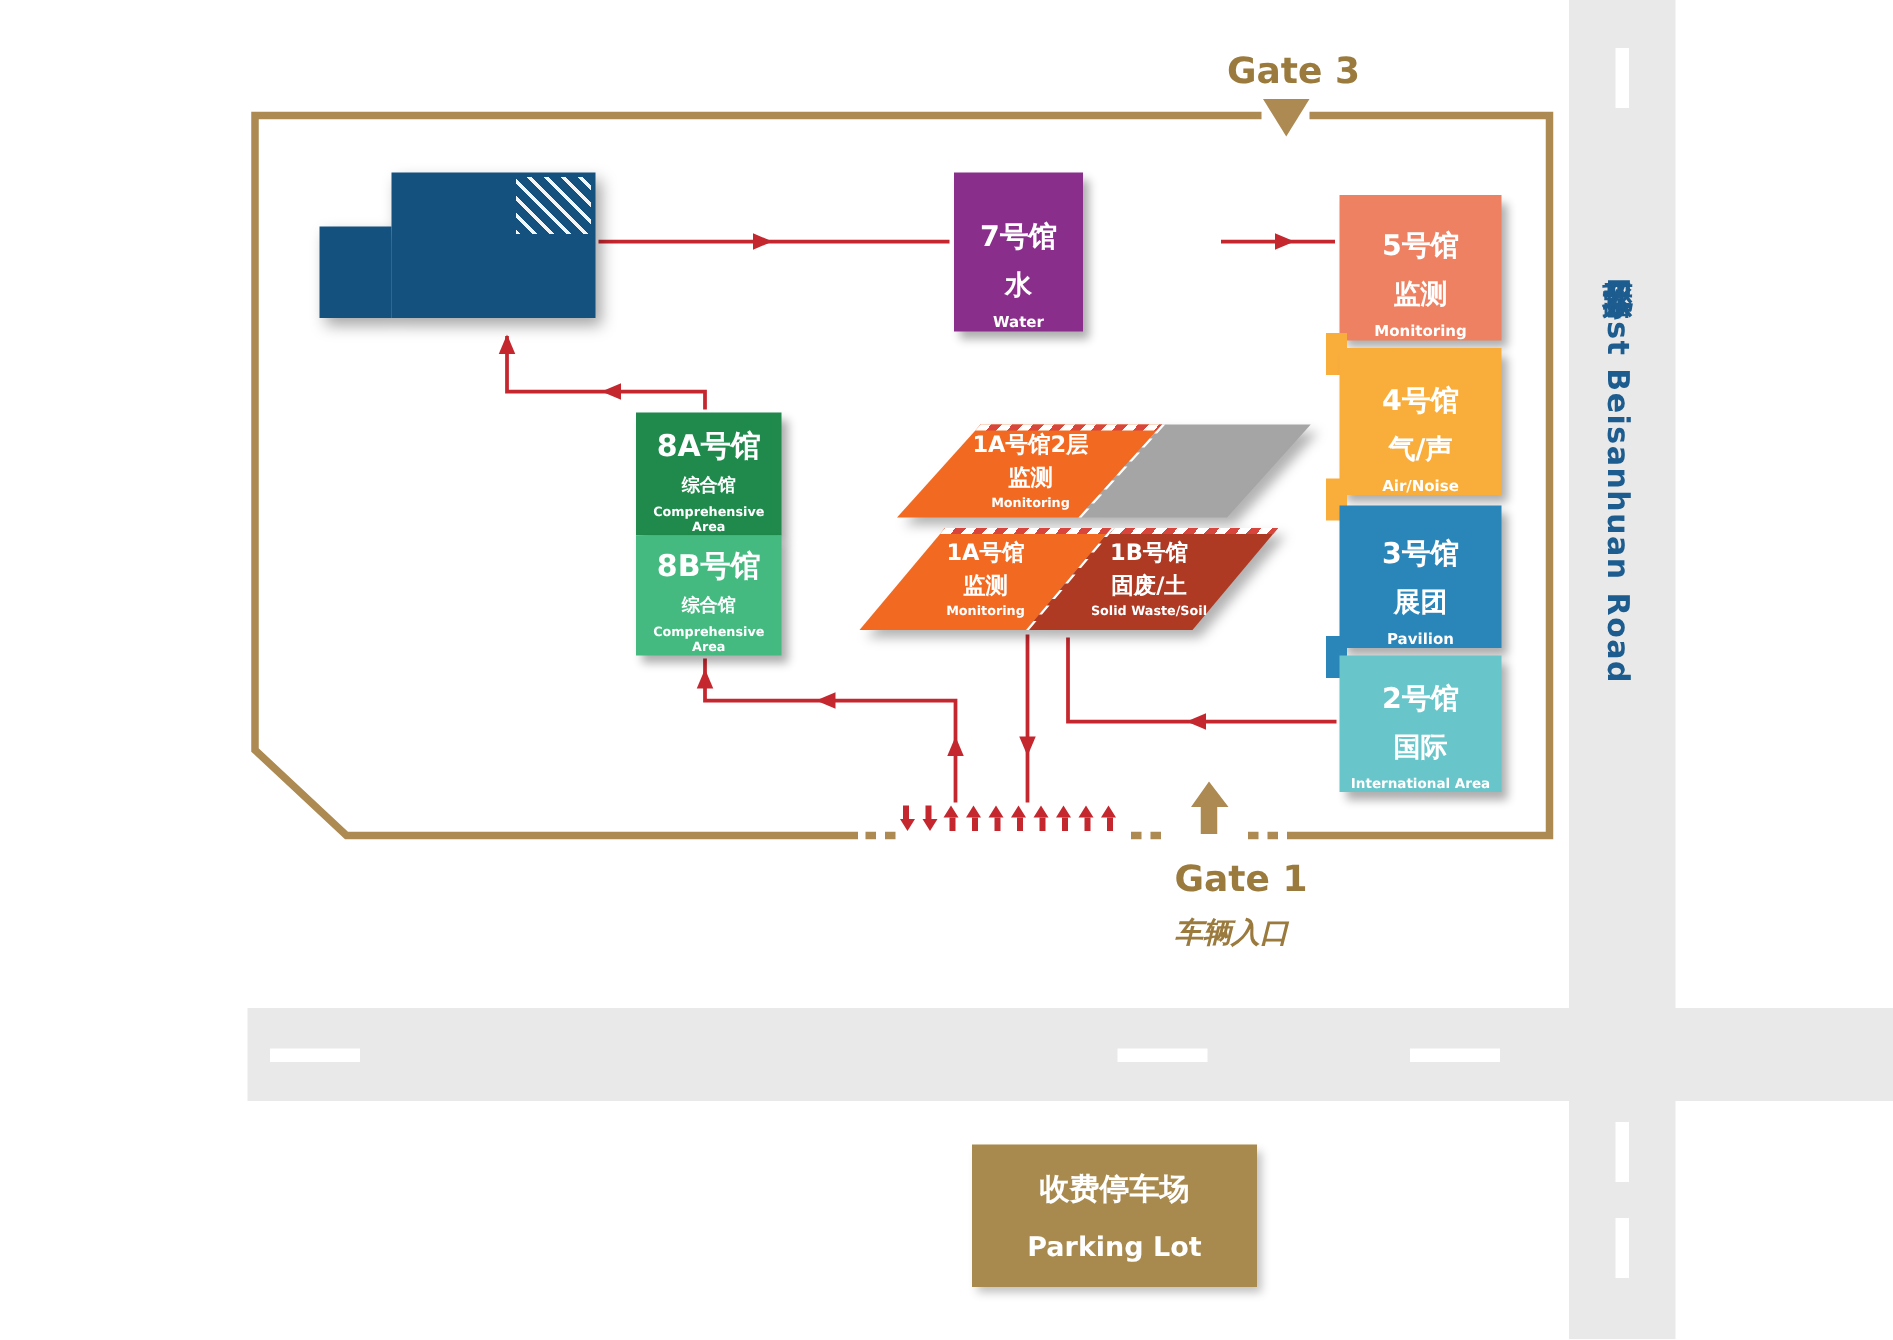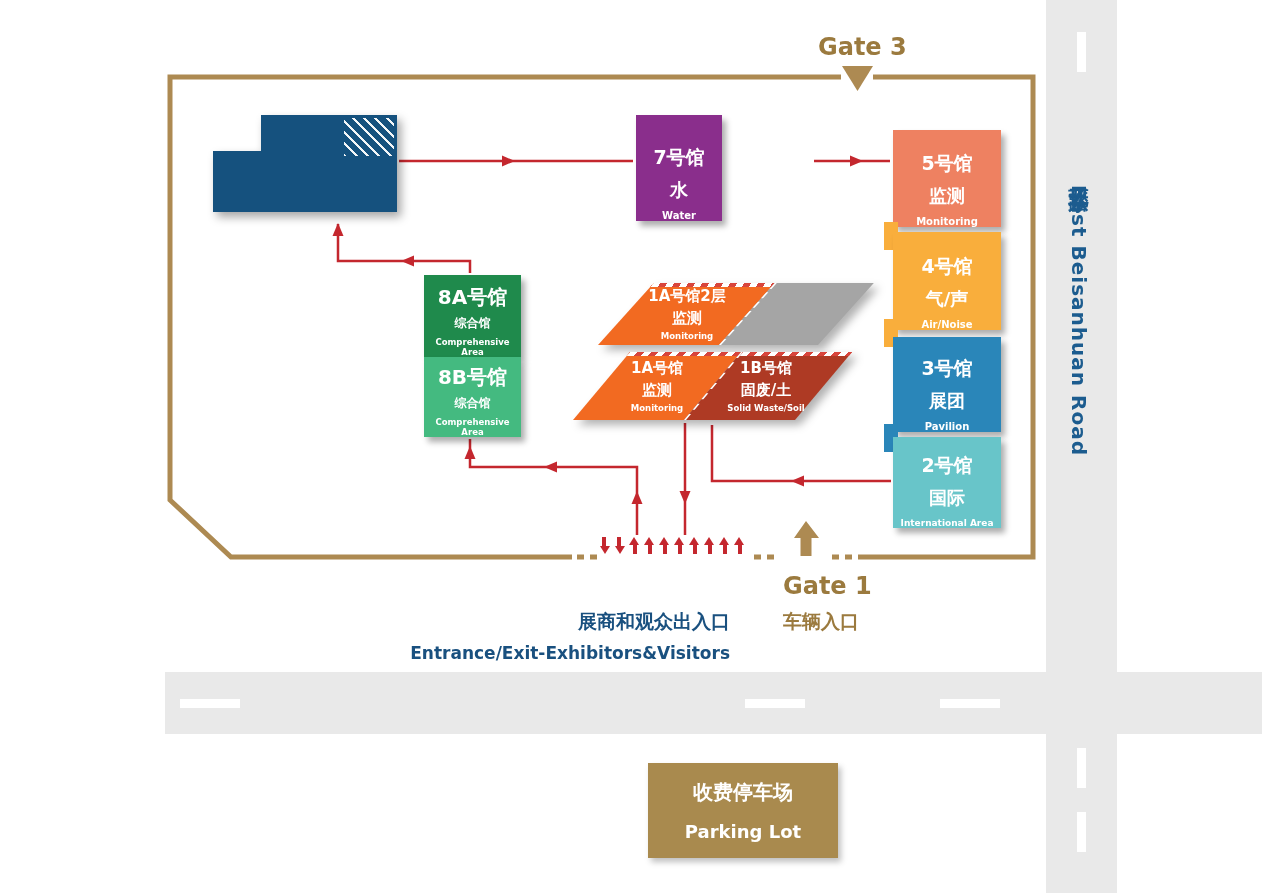--- a/index.html
+++ b/index.html
@@ -65,21 +65,21 @@
   .ent-arrow{position:absolute;top:0;width:11px;height:17px;}
   .ent-arrow::before{content:"";position:absolute;left:0;top:0;width:0;height:0;
     border-left:5.5px solid transparent;border-right:5.5px solid transparent;
     border-bottom:8px solid #c4272e;}
   .ent-arrow::after{content:"";position:absolute;left:3.5px;top:8px;width:4px;height:9px;background:#c4272e;}
   .ent-arrow.down{transform:rotate(180deg);}
   
   .ped-label{position:absolute;left:398px;top:609px;width:332px;text-align:right;color:#19507f;}
   .ped-zh{font-size:19px;font-weight:bold;}
   .ped-en{font-size:17px;font-weight:bold;margin-top:8px;}
-  .veh-label{position:absolute;left:783px;top:609px;width:260px;color:#9b7a3e;}
+  .veh-label{position:absolute;left:783px;top:609px;width:260px;color:#9b7a3e;font-style:italic;}
   .veh-zh{font-size:19px;font-weight:bold;}
   .veh-en{font-size:17px;font-weight:bold;margin-top:8px;}
   
   .parking{position:absolute;left:648px;top:763px;width:190px;height:95px;background:#a98a4e;
     color:#fff;display:flex;flex-direction:column;justify-content:center;align-items:center;
     box-shadow:3px 4px 6px rgba(0,0,0,.25);}
   .pk-zh{font-size:20px;font-weight:bold;}
   .pk-en{font-size:18px;font-weight:bold;margin-top:15px;}
 </style>
 </head>
@@ -218,24 +218,20 @@
       <div class="ent-arrow up" style="left: 30px;"></div>
       <div class="ent-arrow up" style="left: 45px;"></div>
       <div class="ent-arrow up" style="left: 60px;"></div>
       <div class="ent-arrow up" style="left: 75px;"></div>
       <div class="ent-arrow up" style="left: 90px;"></div>
       <div class="ent-arrow up" style="left: 105px;"></div>
       <div class="ent-arrow up" style="left: 120px;"></div>
       <div class="ent-arrow up" style="left: 135px;"></div>
     </div>
 
-  <div class="ped-label">
-    <div class="ped-zh">展商和观众出入口</div>
-    <div class="ped-en">Entrance/Exit-Exhibitors&amp;Visitors</div>
-  </div>
   <div class="veh-label">
     <div class="veh-zh">车辆入口</div>
   </div>
 
   <div class="parking">
     <div class="pk-zh">收费停车场</div>
     <div class="pk-en">Parking Lot</div>
   </div>
 
 </div>

